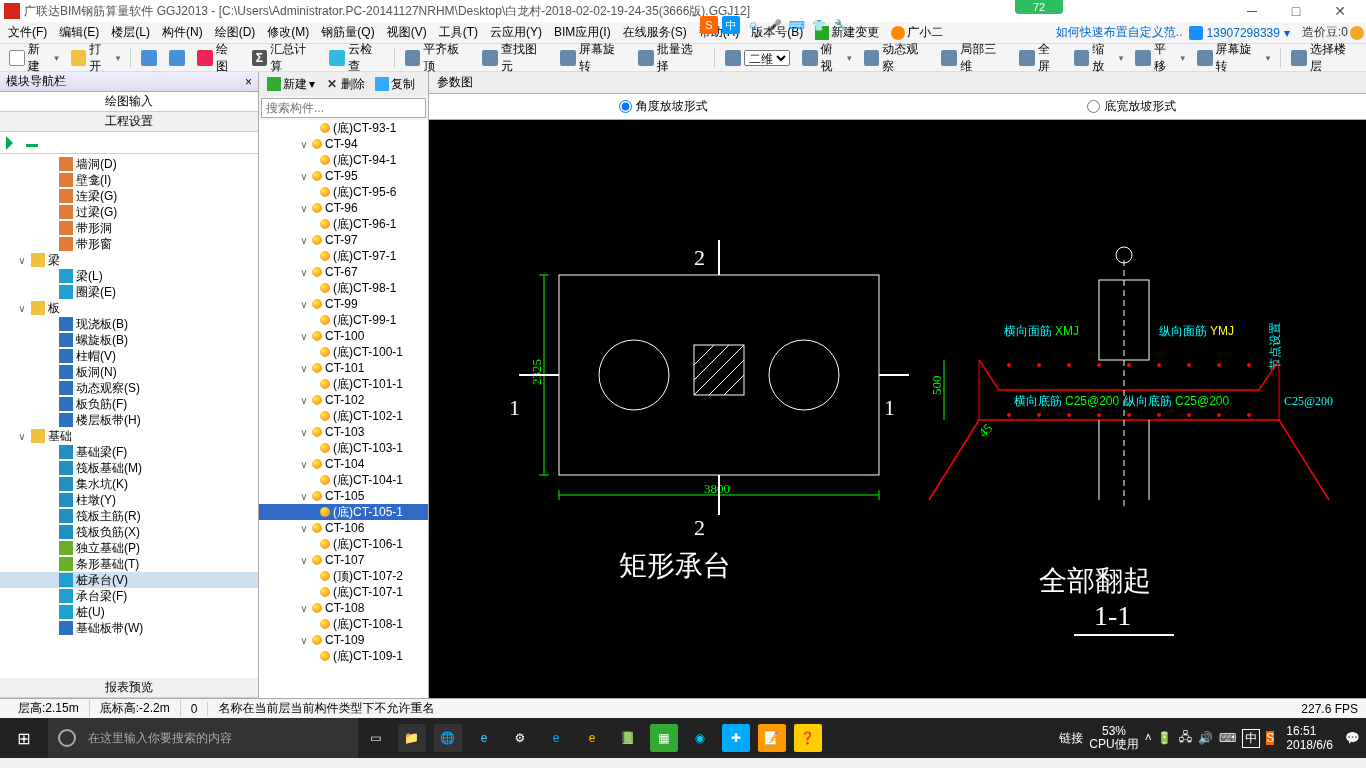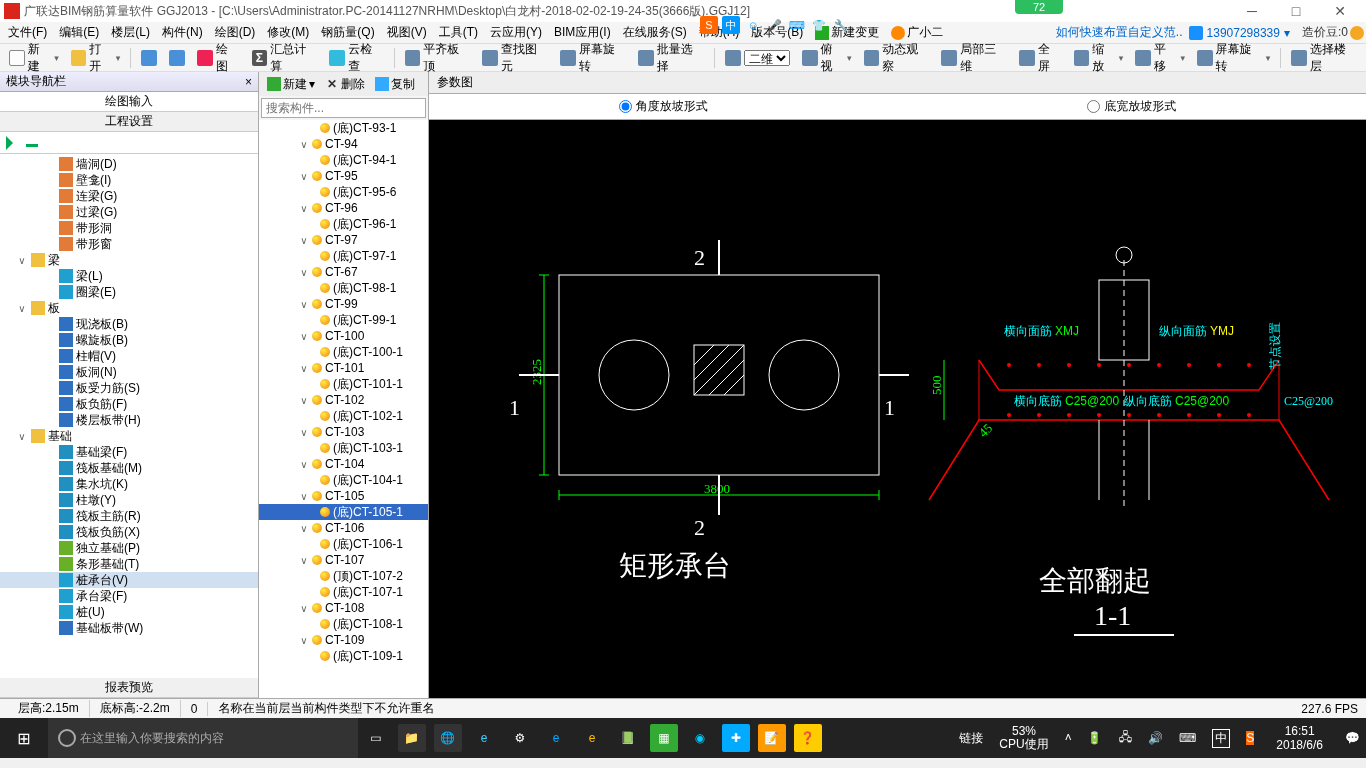--- a/index.html
+++ b/index.html
@@ -55,26 +55,26 @@
 .radiorow{height:26px;display:flex;align-items:center;border-bottom:1px solid #aaa}
 .radiorow .rcell{flex:1;display:flex;align-items:center;justify-content:center;gap:4px}
 .radiorow input{margin:0}
 .cadview{flex:1;background:#000;position:relative;overflow:hidden}
 .btnrow{height:30px;display:flex;align-items:center;justify-content:flex-end;padding:0 8px;border-top:1px solid #aaa;background:#f5f5f5}
 .btnrow button{padding:3px 14px;cursor:pointer}
 .statusbar{height:20px;background:#f5f5f5;display:flex;align-items:center;padding:0 8px;border-top:1px solid #aaa}
 .statusbar .scell{padding:0 10px;border-right:1px solid #ccc}
 .taskbar{height:40px;background:#222;display:flex;align-items:center;color:#fff}
 .taskbar .win{width:48px;height:40px;display:flex;align-items:center;justify-content:center;font-size:16px}
-.taskbar .search{background:#333;height:40px;display:flex;align-items:center;padding:0 10px;gap:4px;width:310px;color:#aaa}
+.taskbar .search{background:#333;height:40px;display:flex;align-items:center;padding:0 10px;gap:12px;width:310px;color:#aaa}
 .taskbar .search .sic{width:18px;height:18px;border:2px solid #aaa;border-radius:50%}
 .taskbar .tic{width:28px;height:28px;margin:0 4px;display:flex;align-items:center;justify-content:center;border-radius:2px}
 .taskbar .spacer{flex:1}
-.taskbar .tray{display:flex;align-items:center;gap:16px;padding:0 6px;font-size:11px}
-.taskbar .clock{text-align:center;line-height:1.2;padding:0 6px}
+.taskbar .tray{display:flex;align-items:center;gap:6px;padding:0 6px;font-size:11px}
+.taskbar .clock{line-height:1.2;padding:0 6px}
 
 .cad-left{position:absolute;left:60px;top:115px}
 .cad-right{position:absolute;left:480px;top:80px}
 .cadtext{fill:#fff;font-family:"SimSun";font-size:22px}
 .cadbig{fill:#fff;font-family:"SimSun";font-size:28px}
 .cadnum{fill:#00ff00;font-family:"SimSun";font-size:13px}
 .cadcyan{fill:#00ffff;font-family:"SimSun";font-size:12px}
 </style>
 </head>
 <body>
@@ -320,21 +320,21 @@
         <div class="nrow">
           <span class="ind" style="width:36px"></span>
           <span class="exp"></span>
           <span class="nic" style="background:#3070c0"></span>
           <span>板洞(N)</span>
         </div>
         <div class="nrow">
           <span class="ind" style="width:36px"></span>
           <span class="exp"></span>
           <span class="nic" style="background:#3070c0"></span>
-          <span>板受力筋(S)</span>
+          <span>动态观察(S)</span>
         </div>
         <div class="nrow">
           <span class="ind" style="width:36px"></span>
           <span class="exp"></span>
           <span class="nic" style="background:#3070c0"></span>
           <span>板负筋(F)</span>
         </div>
         <div class="nrow">
           <span class="ind" style="width:36px"></span>
           <span class="exp"></span>

